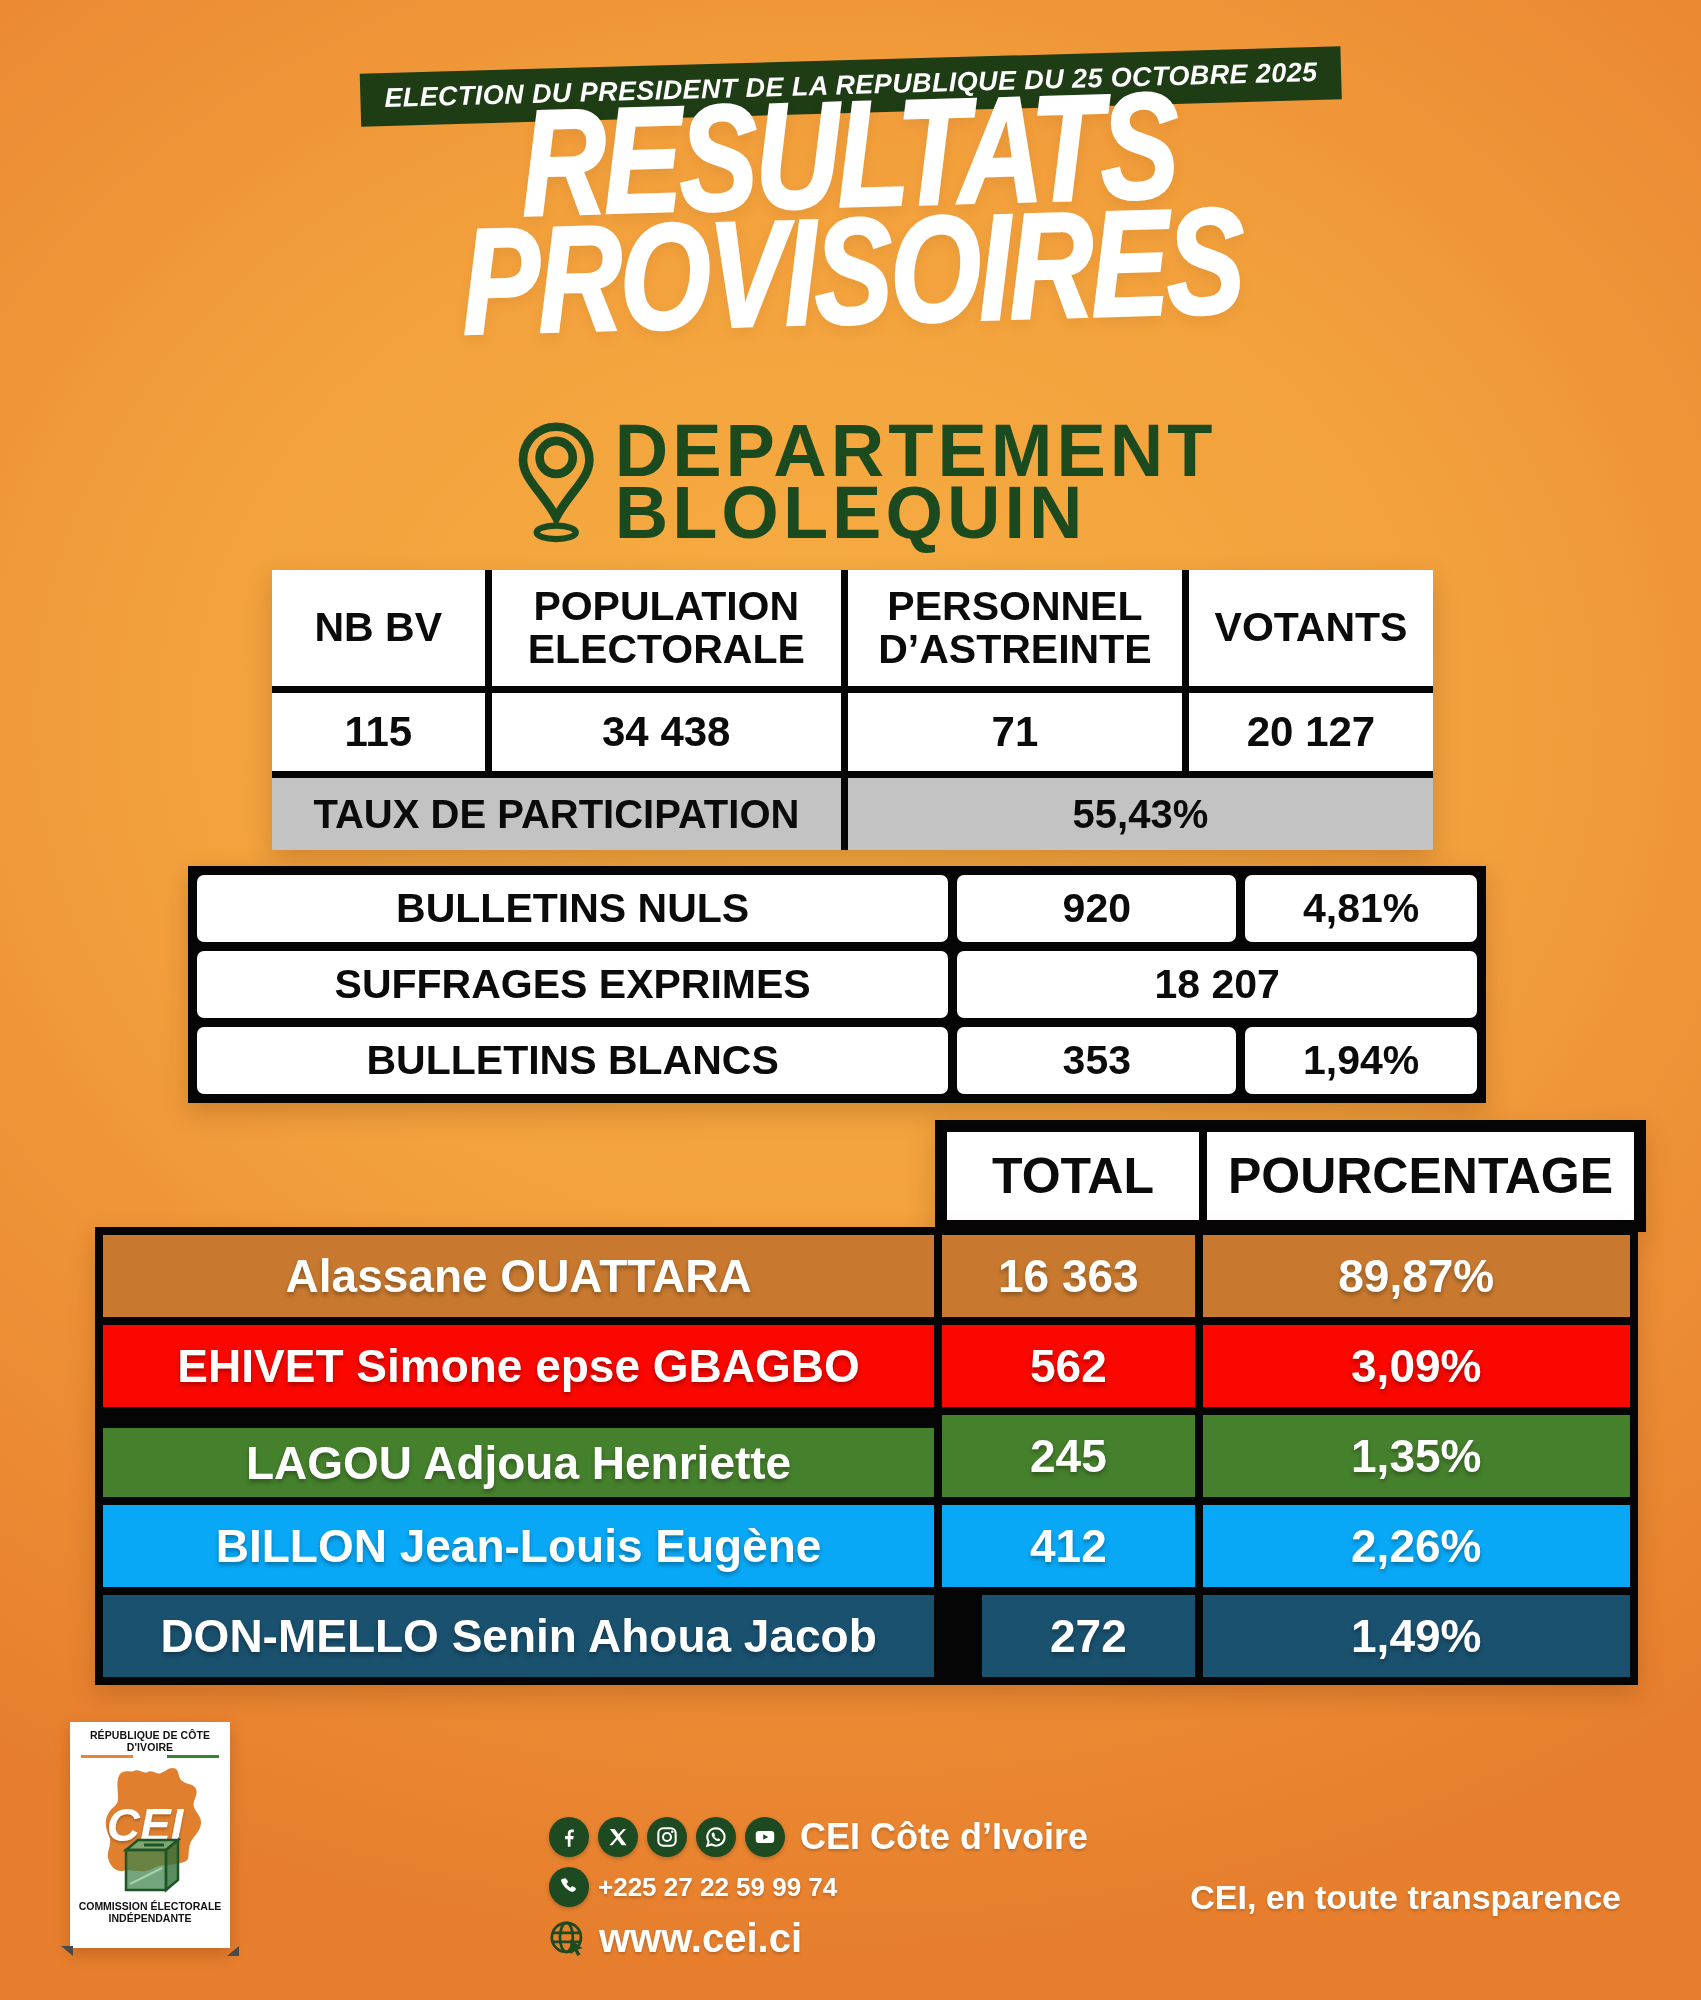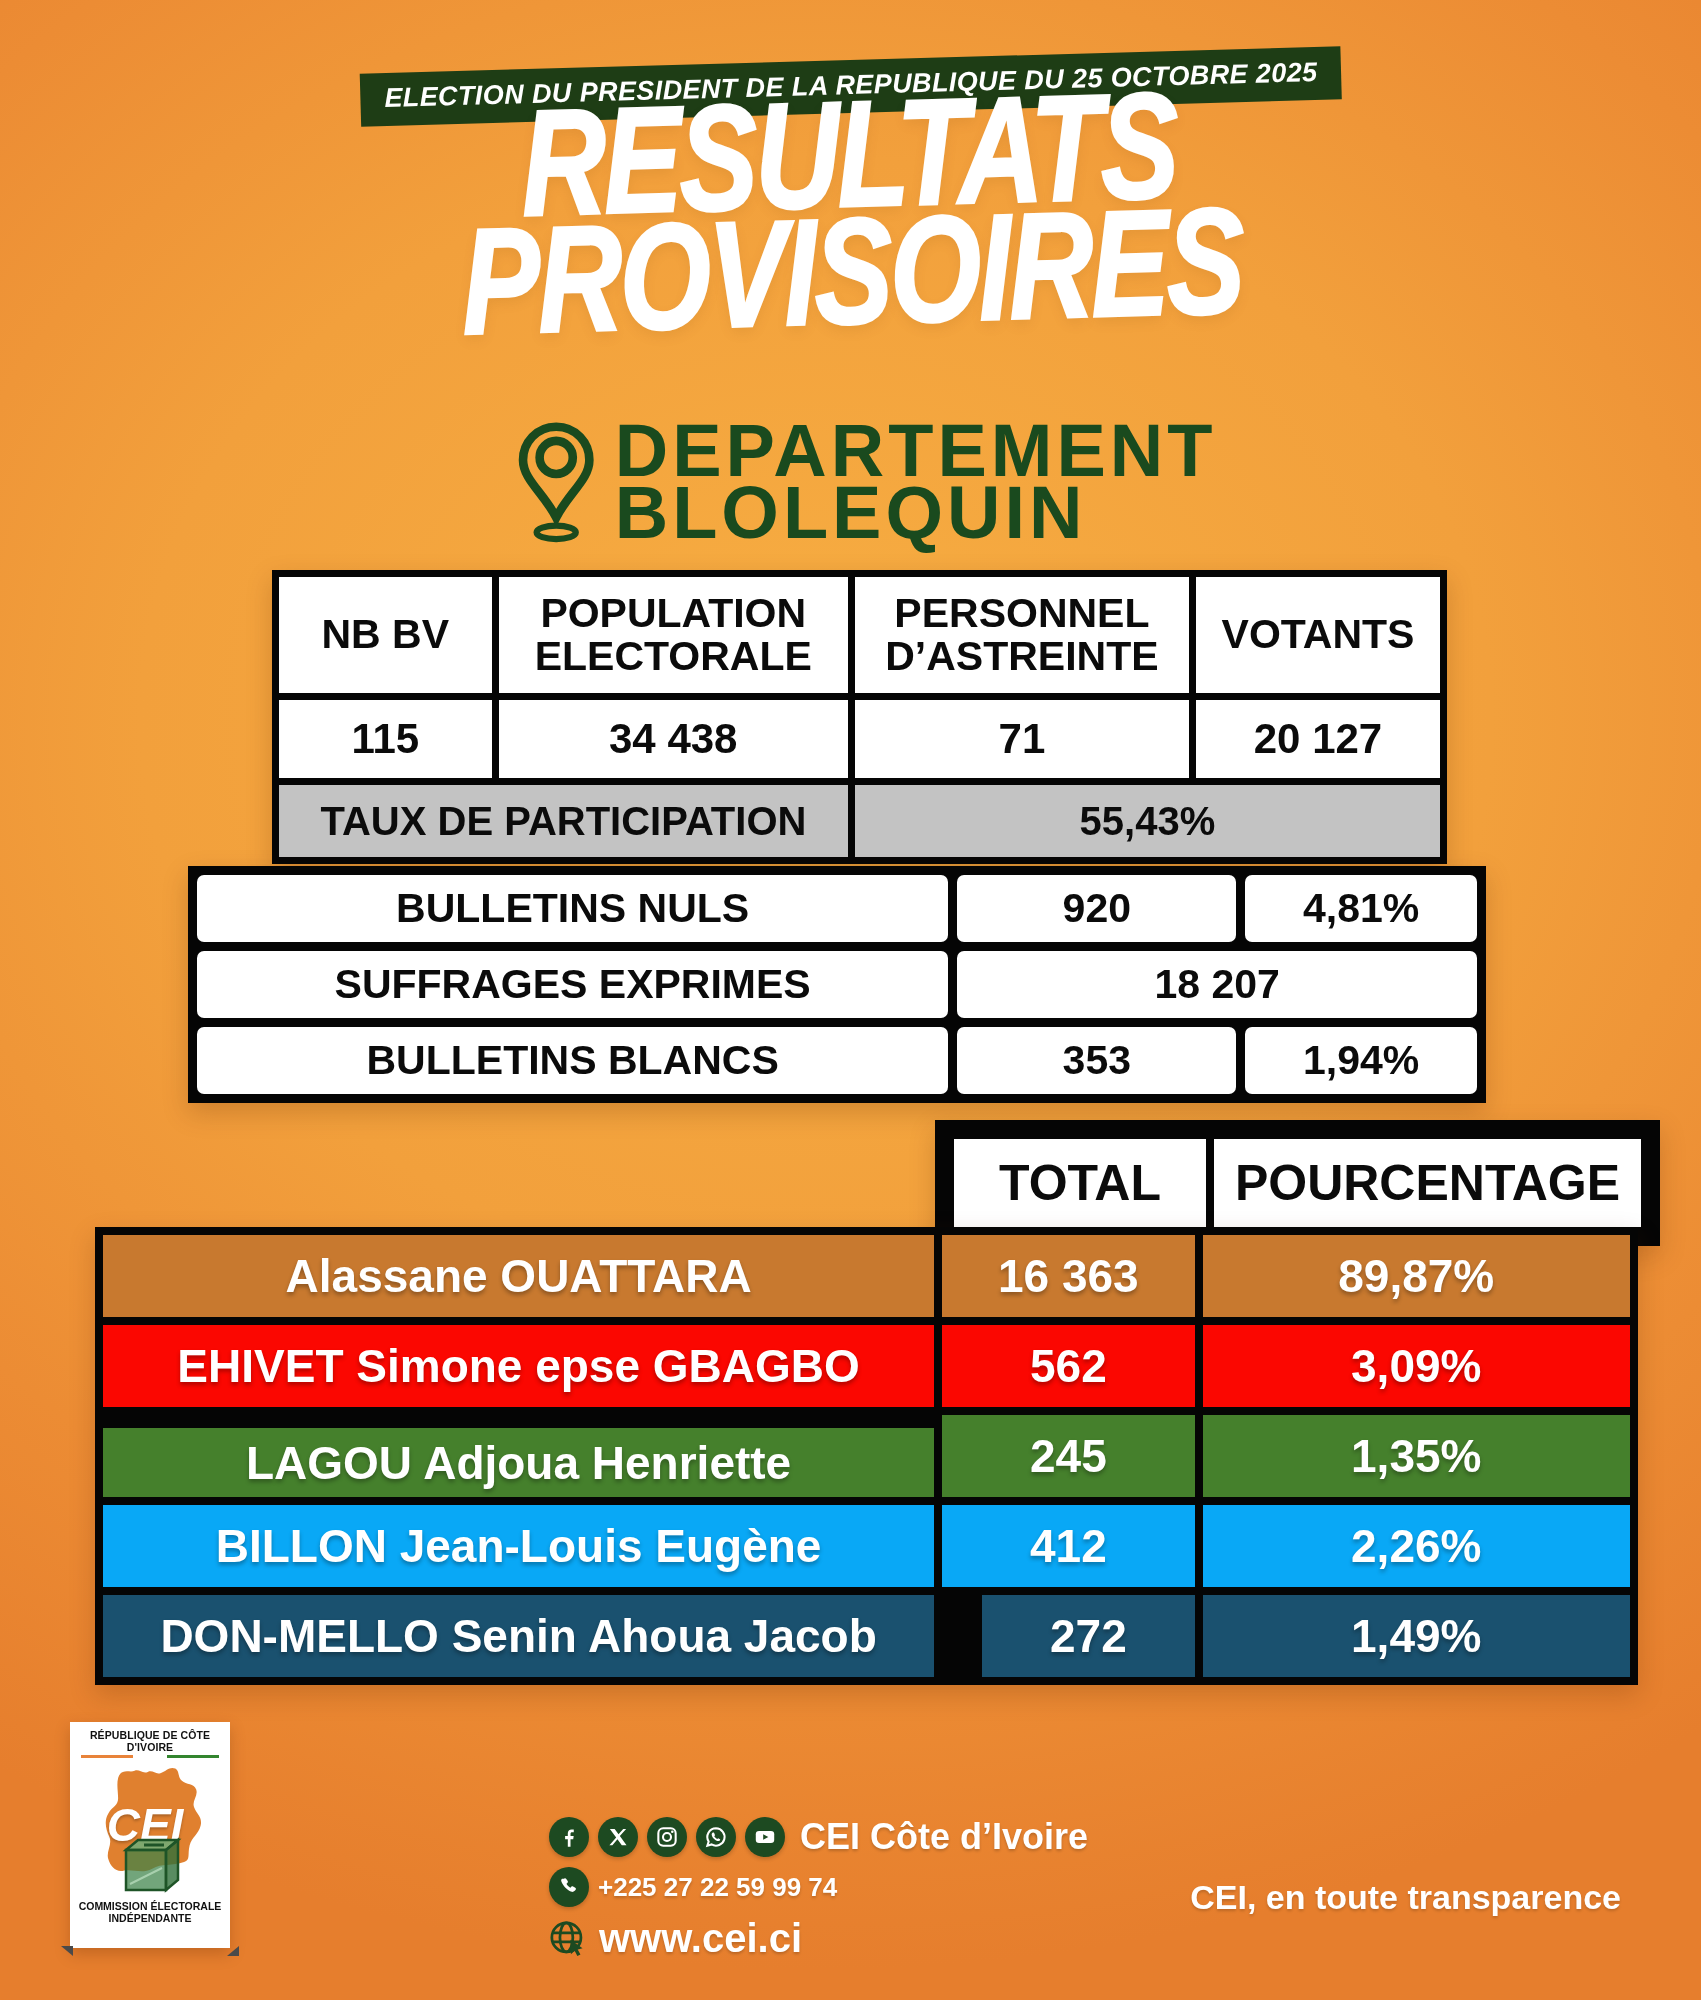--- a/index.html
+++ b/index.html
@@ -30,32 +30,32 @@
   }
   .department .pin{width:86px;height:124px;flex:0 0 auto;}
   .dept-text{font-weight:bold;font-size:74px;line-height:62px;letter-spacing:4px;}
   
   .tbl{position:absolute;display:grid;background:#050505;
        box-shadow:0 10px 24px rgba(90,35,0,.22);}
   .tbl .cell{background:#fff;display:flex;align-items:center;justify-content:center;
        text-align:center;color:#0b0b0b;font-weight:bold;}
   .stats{left:272px;top:570px;width:1161px;
     grid-template-columns:210fr 345fr 330fr 241fr;
-    grid-template-rows:116px 78px 72px;padding:7px;gap:7px;}
+    grid-template-rows:116px 78px 72px;gap:7px;}
   .stats .hd{font-size:41px;line-height:1.06;padding:0 6px;}
   .stats .val{font-size:42px;}
   .stats .gray{background:#C3C3C3;font-size:40px;}
   .span12{grid-column:1/3;} .span34{grid-column:3/5;}
   .ballots{left:188px;top:866px;width:1280px;
     grid-template-columns:762fr 283fr 235fr;
     grid-template-rows:repeat(3,67px);padding:9px;gap:9px;}
   .ballots .cell{font-size:41px;border-radius:7px;}
   .span23{grid-column:2/4;}
   .res-head{left:935px;top:1120px;width:687px;
-    grid-template-columns:255fr 432fr;grid-template-rows:88px;padding:19px;gap:8px;}
+    grid-template-columns:255fr 432fr;grid-template-rows:88px;padding:12px;gap:8px;}
   .res-head .cell{font-size:50px;}
   .res-body{left:95px;top:1227px;width:1527px;
     grid-template-columns:840fr 255fr 432fr;
     grid-template-rows:repeat(5,82px);padding:8px;gap:8px;}
   .res-body .cell{color:#fff;font-size:46px;
     text-shadow:0 3px 4px rgba(0,0,0,.30);}
   
   .logo-card{
     position:absolute;left:70px;top:1722px;width:160px;height:226px;background:#fff;
     box-shadow:0 6px 14px rgba(90,35,0,.25);text-align:center;

